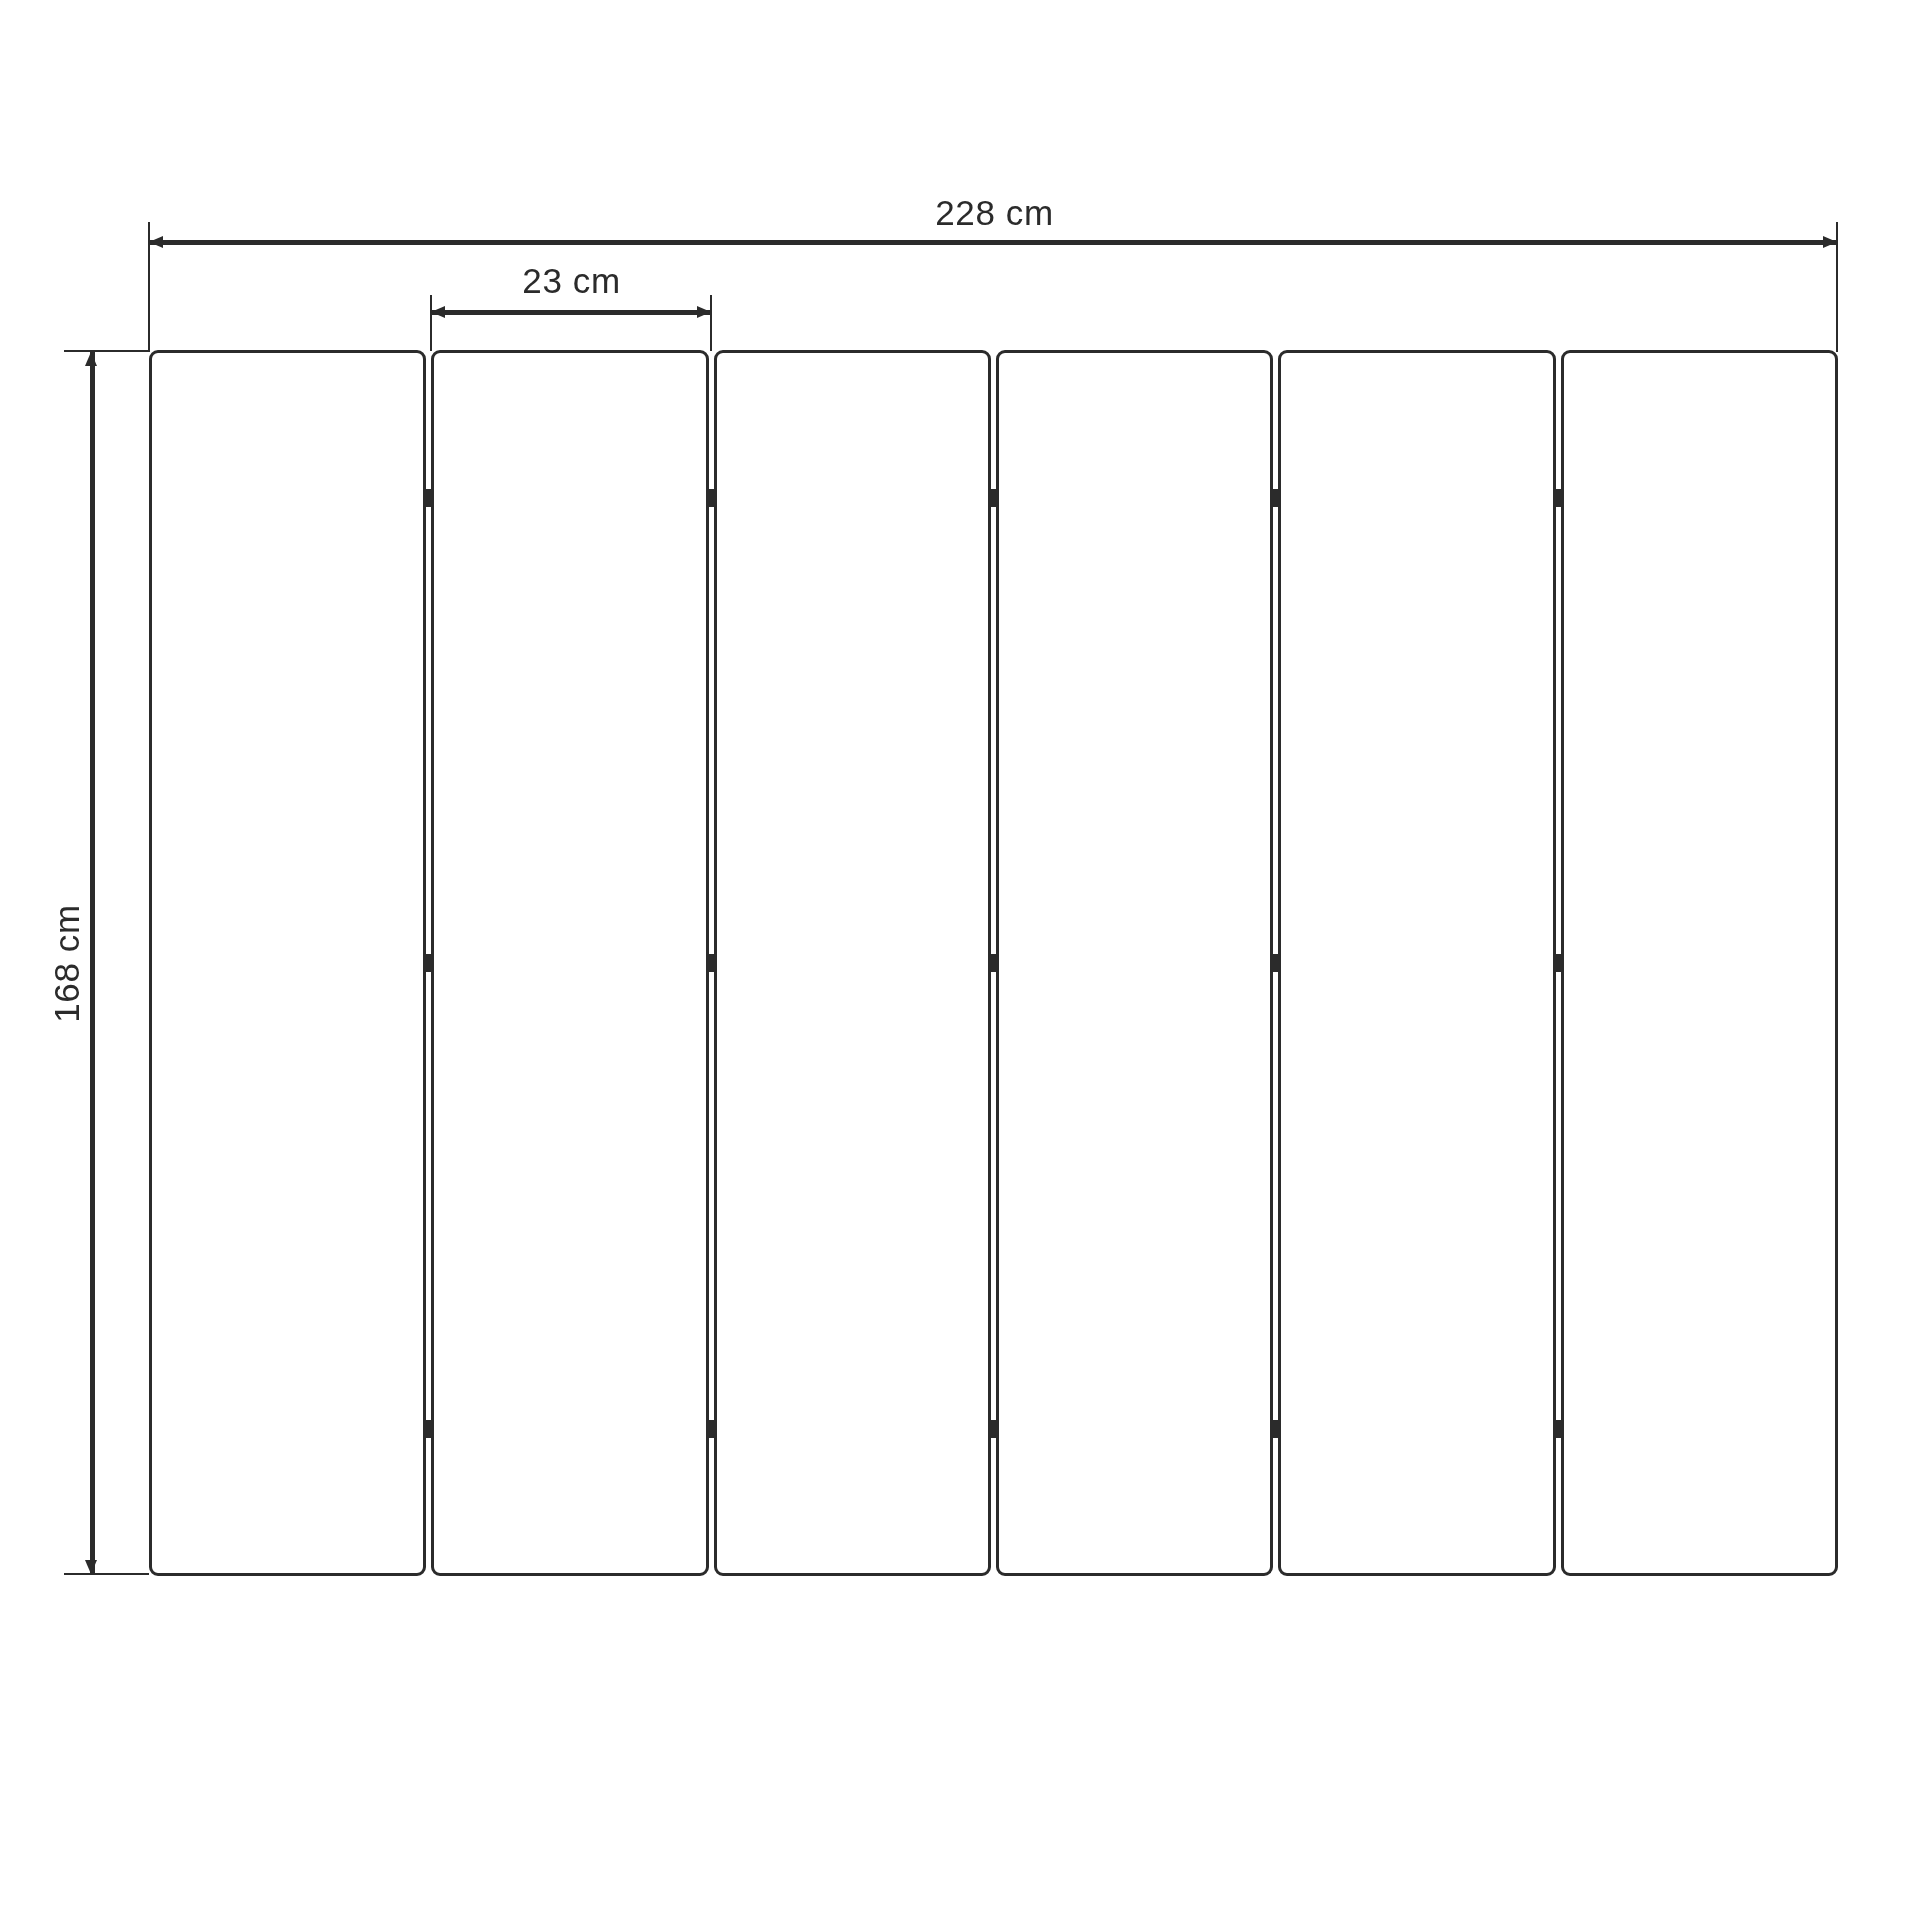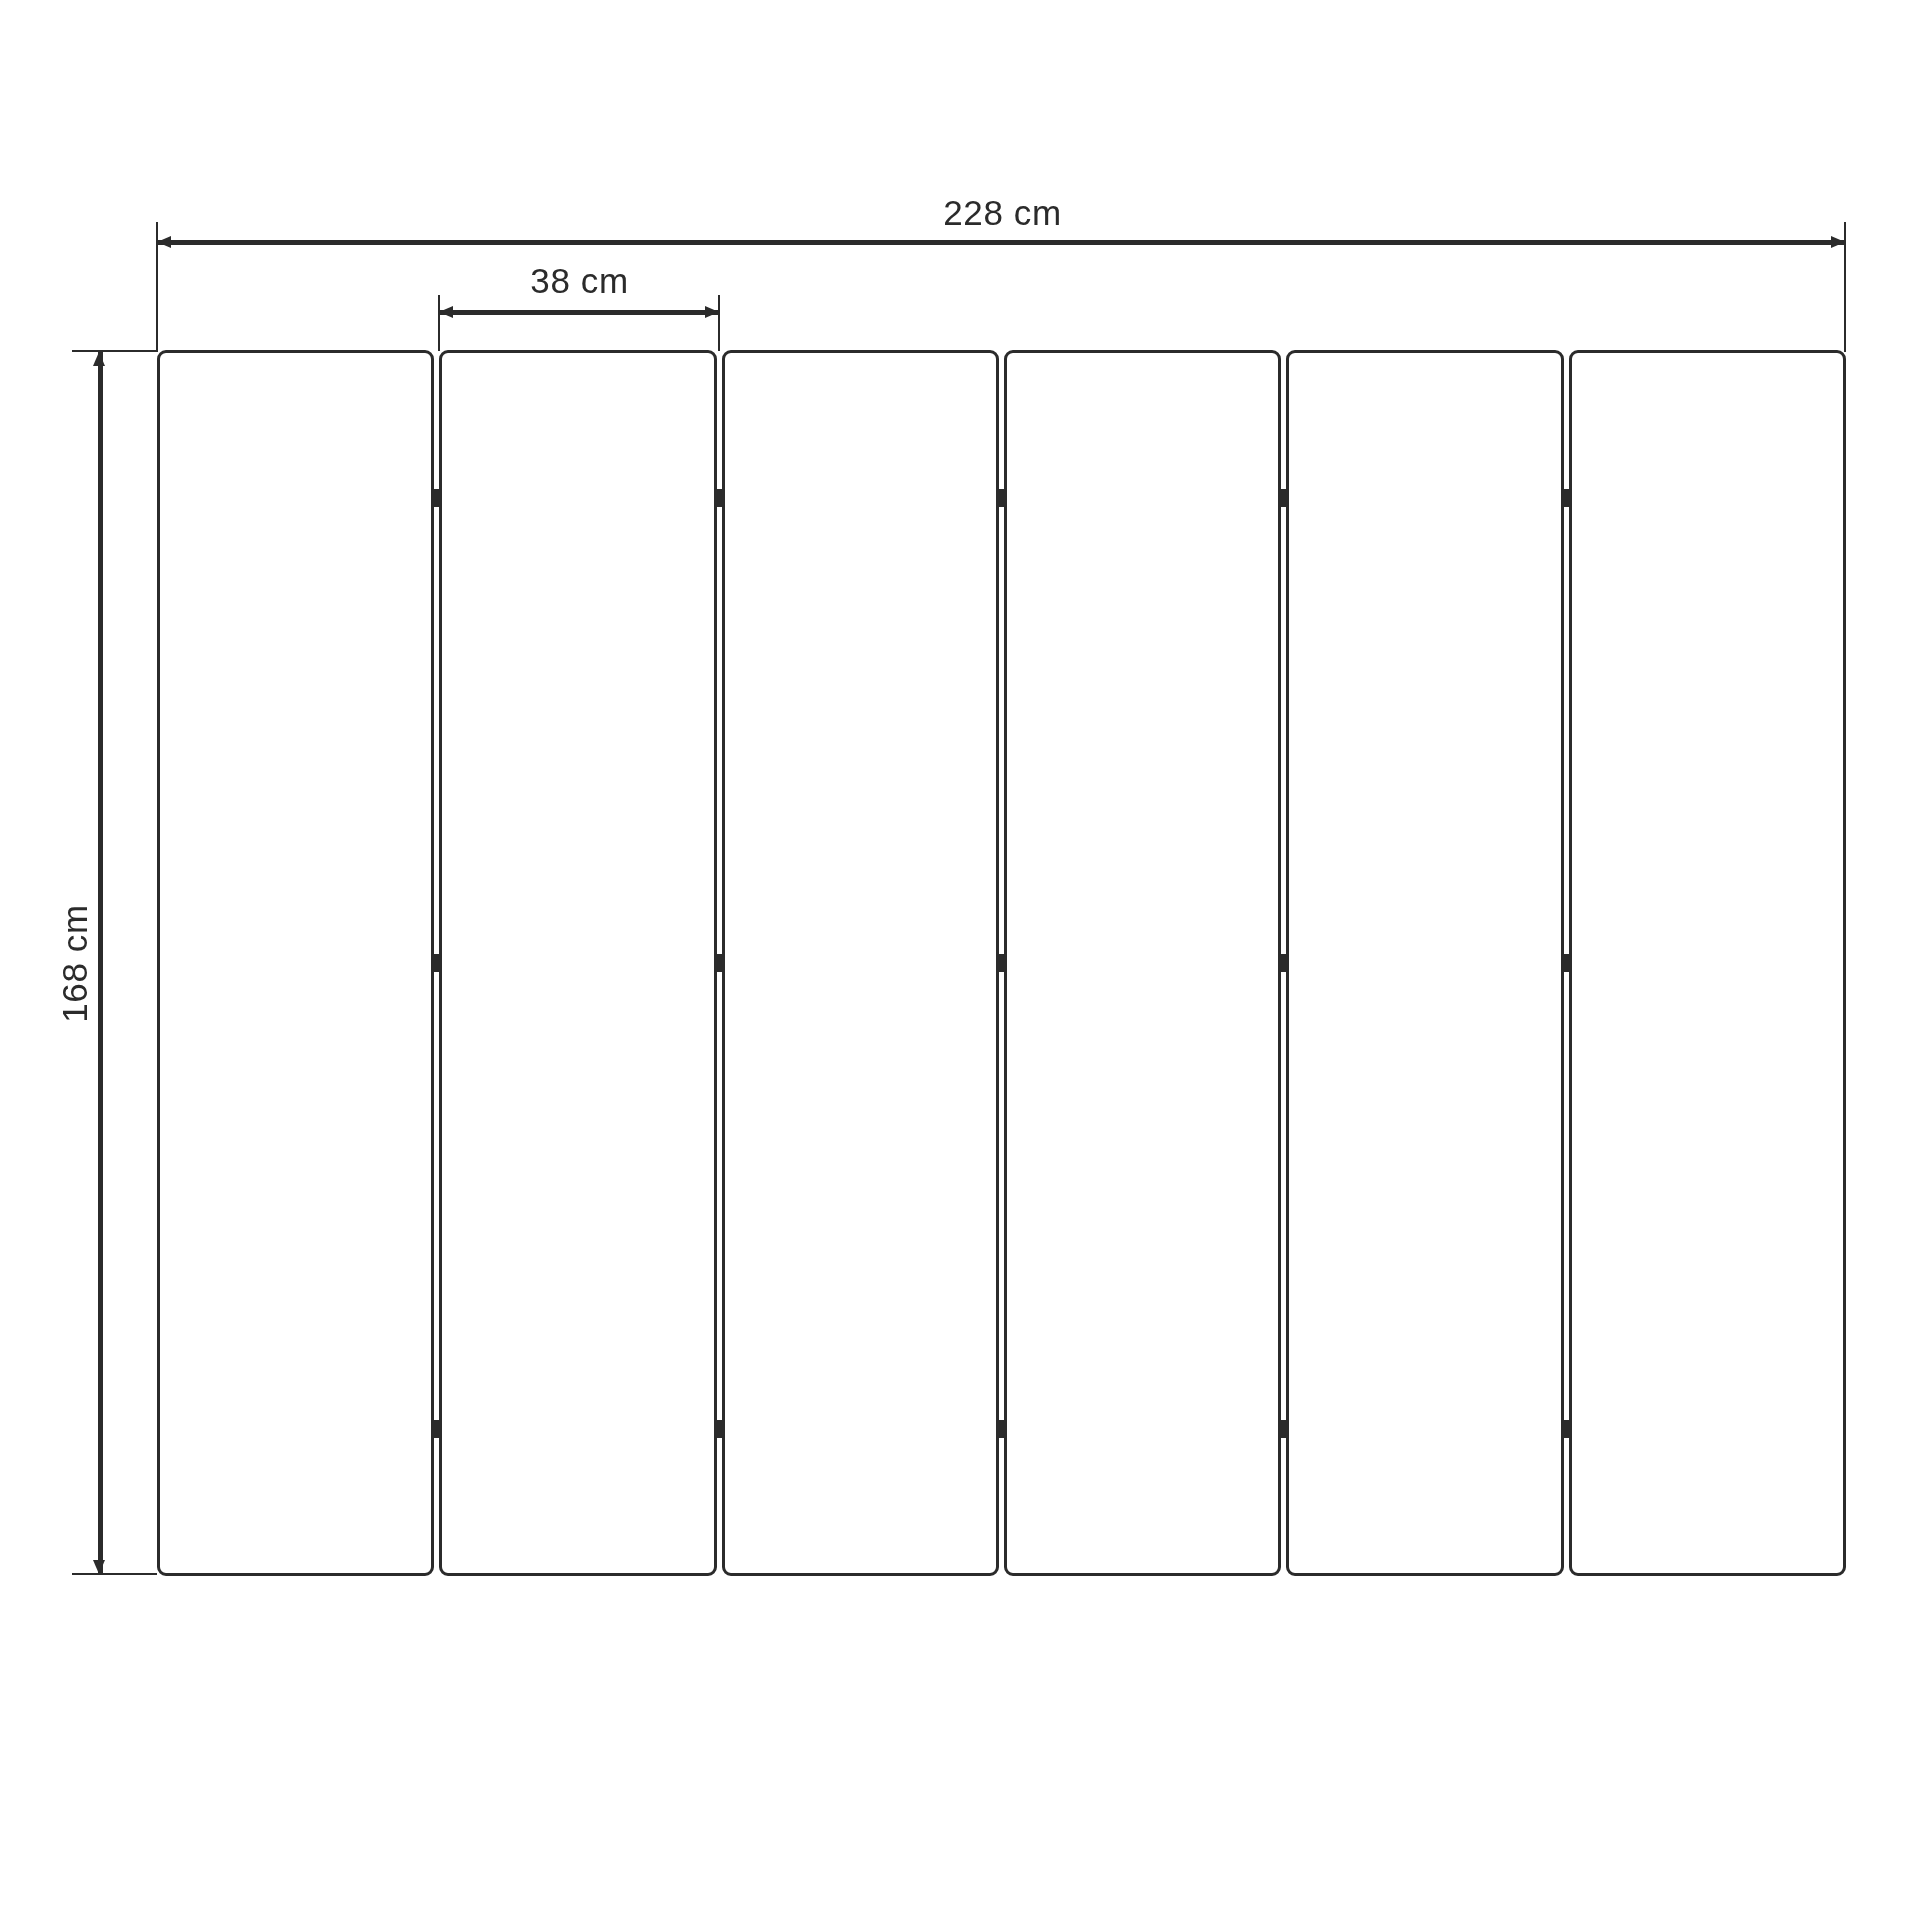--- a/index.html
+++ b/index.html
@@ -8,21 +8,21 @@
     --bg:#ffffff;
   }
   html,body{margin:0;padding:0;}
   body{
     width:1926px;height:1926px;
     background:var(--bg);
     font-family:"Liberation Sans",sans-serif;
     position:relative;
     overflow:hidden;
   }
-  .canvas{position:absolute;left:0;top:0;width:1546px;height:1926px;margin-left:8px;}
+  .canvas{position:absolute;left:0;top:0;width:1546px;height:1926px;}
 
   
   .label{
     position:absolute;
     width:193px;
     text-align:center;
     font-size:35px;
     line-height:39px;
     letter-spacing:0.6px;
     color:var(--line);
@@ -77,21 +77,21 @@
   <div>
     <div class="label" style="left:898px;top:193px;">228 cm</div>
     <div class="ext v" style="left:148px;top:222px;height:130px;"></div>
     <div class="ext v" style="left:1836px;top:222px;height:130px;"></div>
     <div class="dline h" style="left:149px;top:240px;width:1689px;"></div>
     <div class="arr arr-left" style="left:149px;top:236px;"></div>
     <div class="arr arr-right" style="left:1823px;top:236px;"></div>
   </div>
 
   <div>
-    <div class="label" style="left:475px;top:261px;">38 cm</div>
+    <div class="label" style="left:475px;top:261px;">23 cm</div>
     <div class="ext v" style="left:430px;top:295px;height:56px;"></div>
     <div class="ext v" style="left:710px;top:295px;height:56px;"></div>
     <div class="dline h" style="left:431px;top:310px;width:280px;"></div>
     <div class="arr arr-left" style="left:431px;top:306px;"></div>
     <div class="arr arr-right" style="left:697px;top:306px;"></div>
   </div>
 
   <div>
     <div class="label label-rot" style="left:-30px;top:944px;">168 cm</div>
     <div class="ext h" style="left:64px;top:350px;width:85px;"></div>

